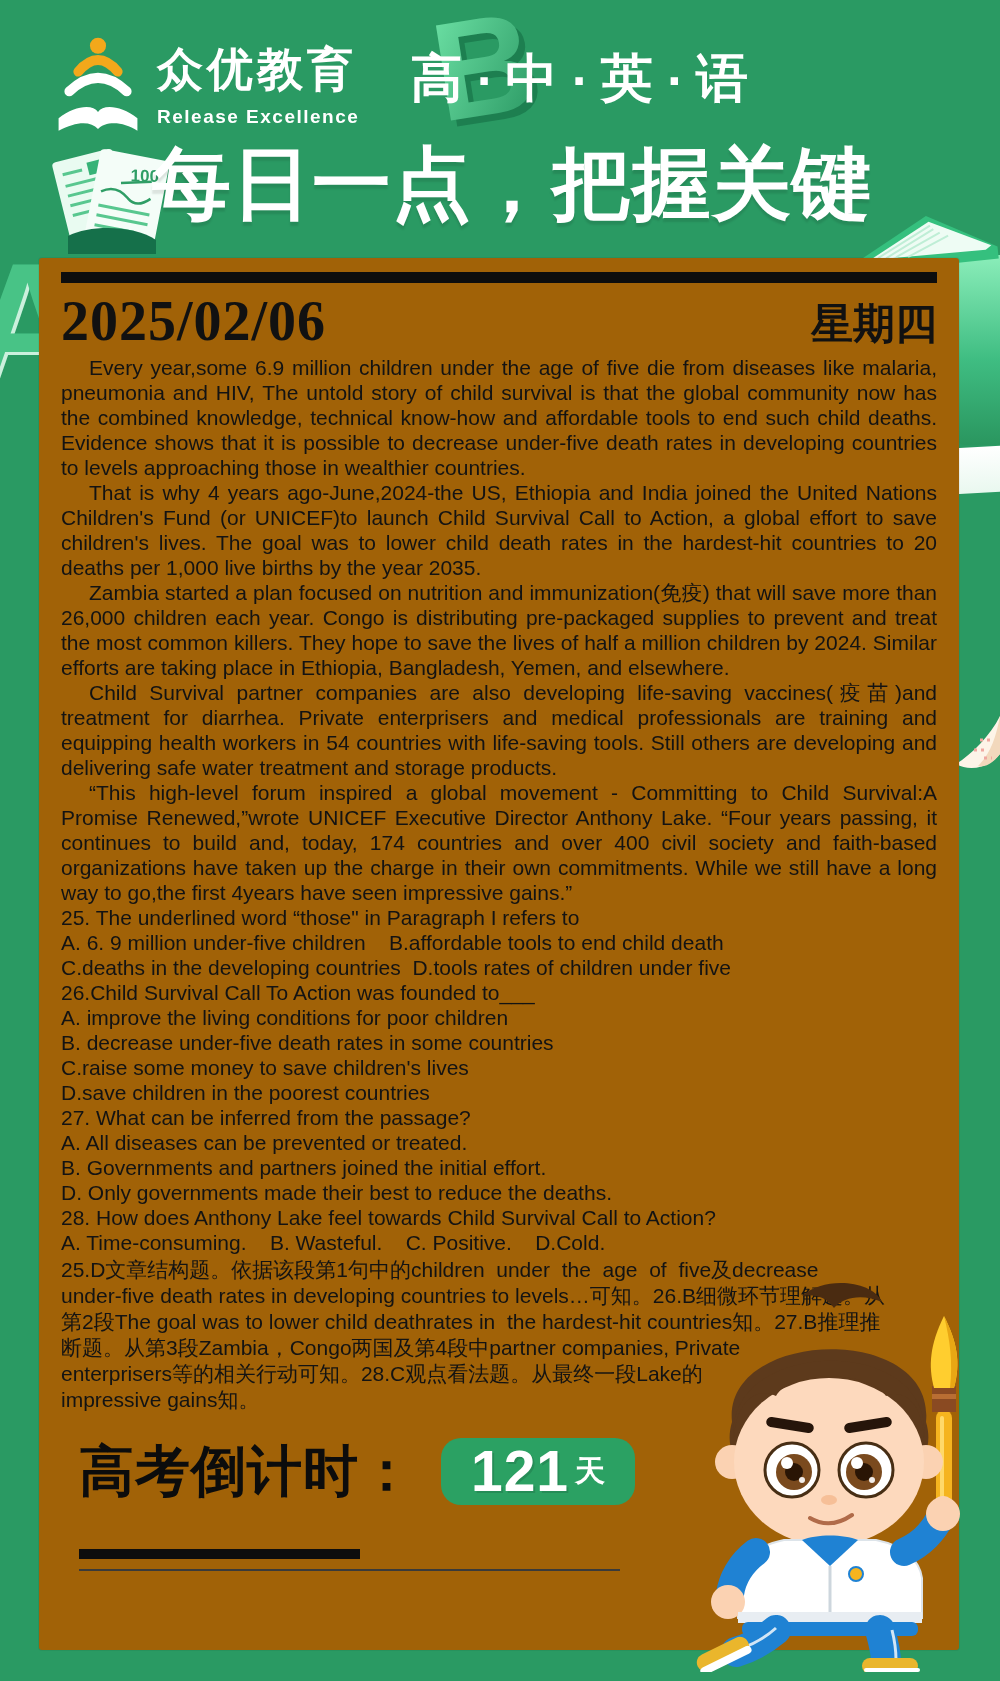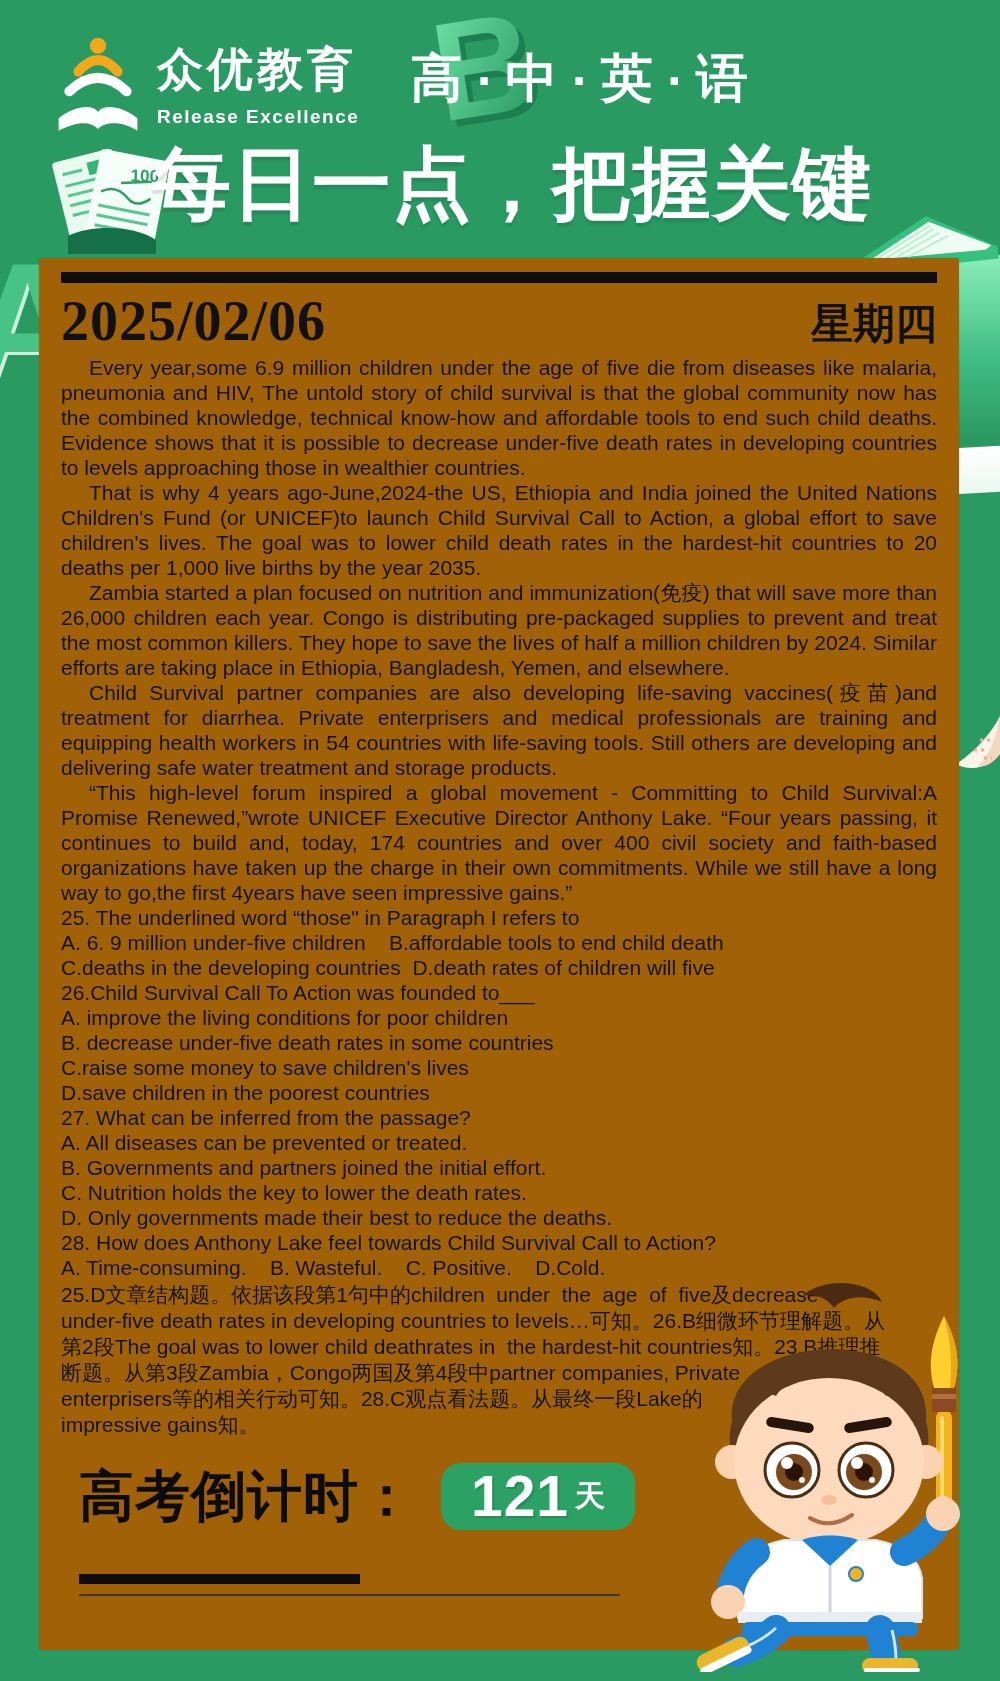--- a/index.html
+++ b/index.html
@@ -173,39 +173,38 @@
     <p class="para">Every year,some 6.9 million children under the age of five die from diseases like malaria, pneumonia and HIV, The untold story of child survival is that the global community now has the combined knowledge, technical know-how and affordable tools to end such child deaths. Evidence shows that it is possible to decrease under-five death rates in developing countries to levels approaching those in wealthier countries.</p>
     <p class="para">That is why 4 years ago-June,2024-the US, Ethiopia and India joined the United Nations Children's Fund (or UNICEF)to launch Child Survival Call to Action, a global effort to save children's lives. The goal was to lower child death rates in the hardest-hit countries to 20 deaths per 1,000 live births by the year 2035.</p>
     <p class="para">Zambia started a plan focused on nutrition and immunization(免疫) that will save more than 26,000 children each year. Congo is distributing pre-packaged supplies to prevent and treat the most common killers. They hope to save the lives of half a million children by 2024. Similar efforts are taking place in Ethiopia, Bangladesh, Yemen, and elsewhere.</p>
     <p class="para">Child Survival partner companies are also developing life-saving vaccines(疫苗)and treatment for diarrhea. Private enterprisers and medical professionals are training and equipping health workers in 54 countries with life-saving tools. Still others are developing and delivering safe water treatment and storage products.</p>
     <p class="para">“This high-level forum inspired a global movement - Committing to Child Survival:A Promise Renewed,”wrote UNICEF Executive Director Anthony Lake. “Four years passing, it continues to build and, today, 174 countries and over 400 civil society and faith-based organizations have taken up the charge in their own commitments. While we still have a long way to go,the first 4years have seen impressive gains.”</p>
   </div>
 
   <div class="questions">
     <div class="qline">25. The underlined word “those" in Paragraph I refers to</div>
     <div class="qline">A. 6. 9 million under-five children    B.affordable tools to end child death</div>
-    <div class="qline">C.deaths in the developing countries  D.death rates of children will five</div>
+    <div class="qline">C.deaths in the developing countries  D.tools rates of children under five</div>
     <div class="qline">26.Child Survival Call To Action was founded to___</div>
     <div class="qline">A. improve the living conditions for poor children</div>
     <div class="qline">B. decrease under-five death rates in some countries</div>
     <div class="qline">C.raise some money to save children's lives</div>
     <div class="qline">D.save children in the poorest countries</div>
     <div class="qline">27. What can be inferred from the passage?</div>
     <div class="qline">A. All diseases can be prevented or treated.</div>
     <div class="qline">B. Governments and partners joined the initial effort.</div>
-    <div class="qline">C. Nutrition holds the key to lower the death rates.</div>
     <div class="qline">D. Only governments made their best to reduce the deaths.</div>
     <div class="qline">28. How does Anthony Lake feel towards Child Survival Call to Action?</div>
     <div class="qline">A. Time-consuming.    B. Wasteful.    C. Positive.    D.Cold.</div>
   </div>
 
   <div class="answers">
     <div class="aline">25.D文章结构题。依据该段第1句中的children  under  the  age  of  five及decrease</div>
     <div class="aline">under-five death rates in developing countries to levels…可知。26.B细微环节理解题。从</div>
-    <div class="aline">第2段The goal was to lower child deathrates in  the hardest-hit countries知。23.B推理推</div>
+    <div class="aline">第2段The goal was to lower child deathrates in  the hardest-hit countries知。27.B推理推</div>
     <div class="aline">断题。从第3段Zambia，Congo两国及第4段中partner companies, Private</div>
     <div class="aline">enterprisers等的相关行动可知。28.C观点看法题。从最终一段Lake的</div>
     <div class="aline">impressive gains知。</div>
   </div>
 
   <div class="countdown-row">
     <div class="countdown-label">高考倒计时：</div>
     <div class="countdown-box">
       <span class="countdown-days">121</span>
       <span class="countdown-unit">天</span>

